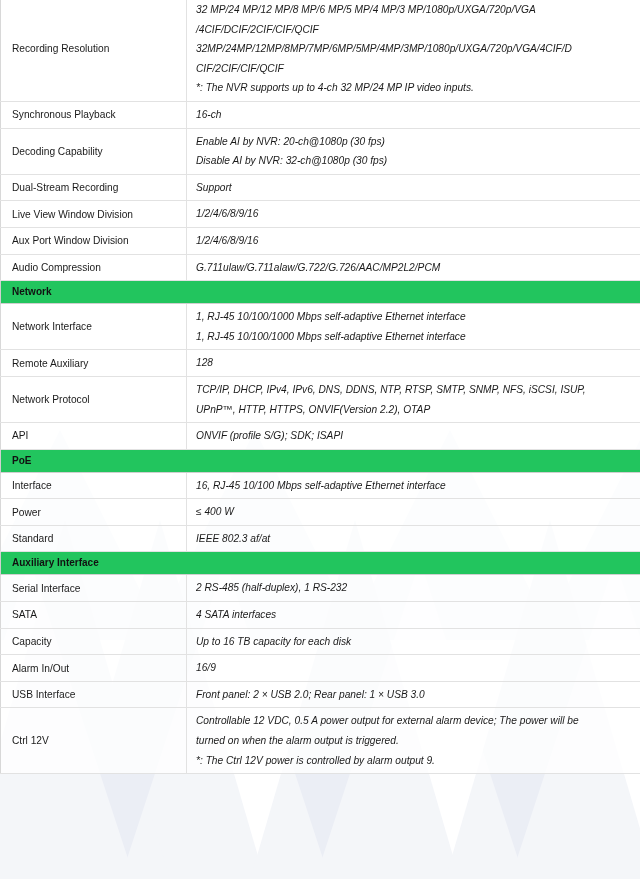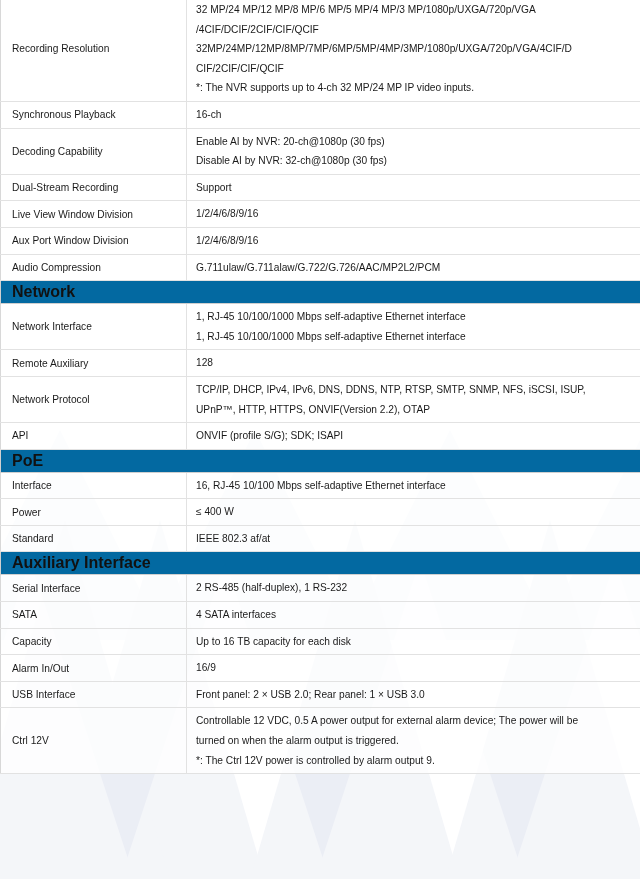--- a/index.html
+++ b/index.html
@@ -52,31 +52,32 @@
   }
   #spec-table tr.data-row > td.value-cell {
     padding: 3px 8px 3px 9px;
     border-right: 1px solid #d8d8d8;
   }
 
   .cell-line {
     display: block;
     line-height: 19.6px;
     white-space: nowrap;
+    font-style: italic;
   }
 
   
   tr.section-row > td {
-    background: #0369a1;
+    background: #22c55e;
     border: 1px solid #cfcfcf;
     border-left: 1px solid #d0d0d0;
     border-right: 1px solid #d0d0d0;
     font-weight: bold;
     padding: 3px 4px 3px 11px;
-    font-size: 16px;
+    font-size: 10px;
     line-height: 16px;
     color: #111;
   }
 </style>
 </head>
 <body>
 
 <svg id="watermark" viewBox="0 0 640 879" preserveAspectRatio="none" aria-hidden="true">
   <g fill="#ccd4e6" opacity="0.40">
     <polygon points="55,880 160,520 265,880"></polygon>

